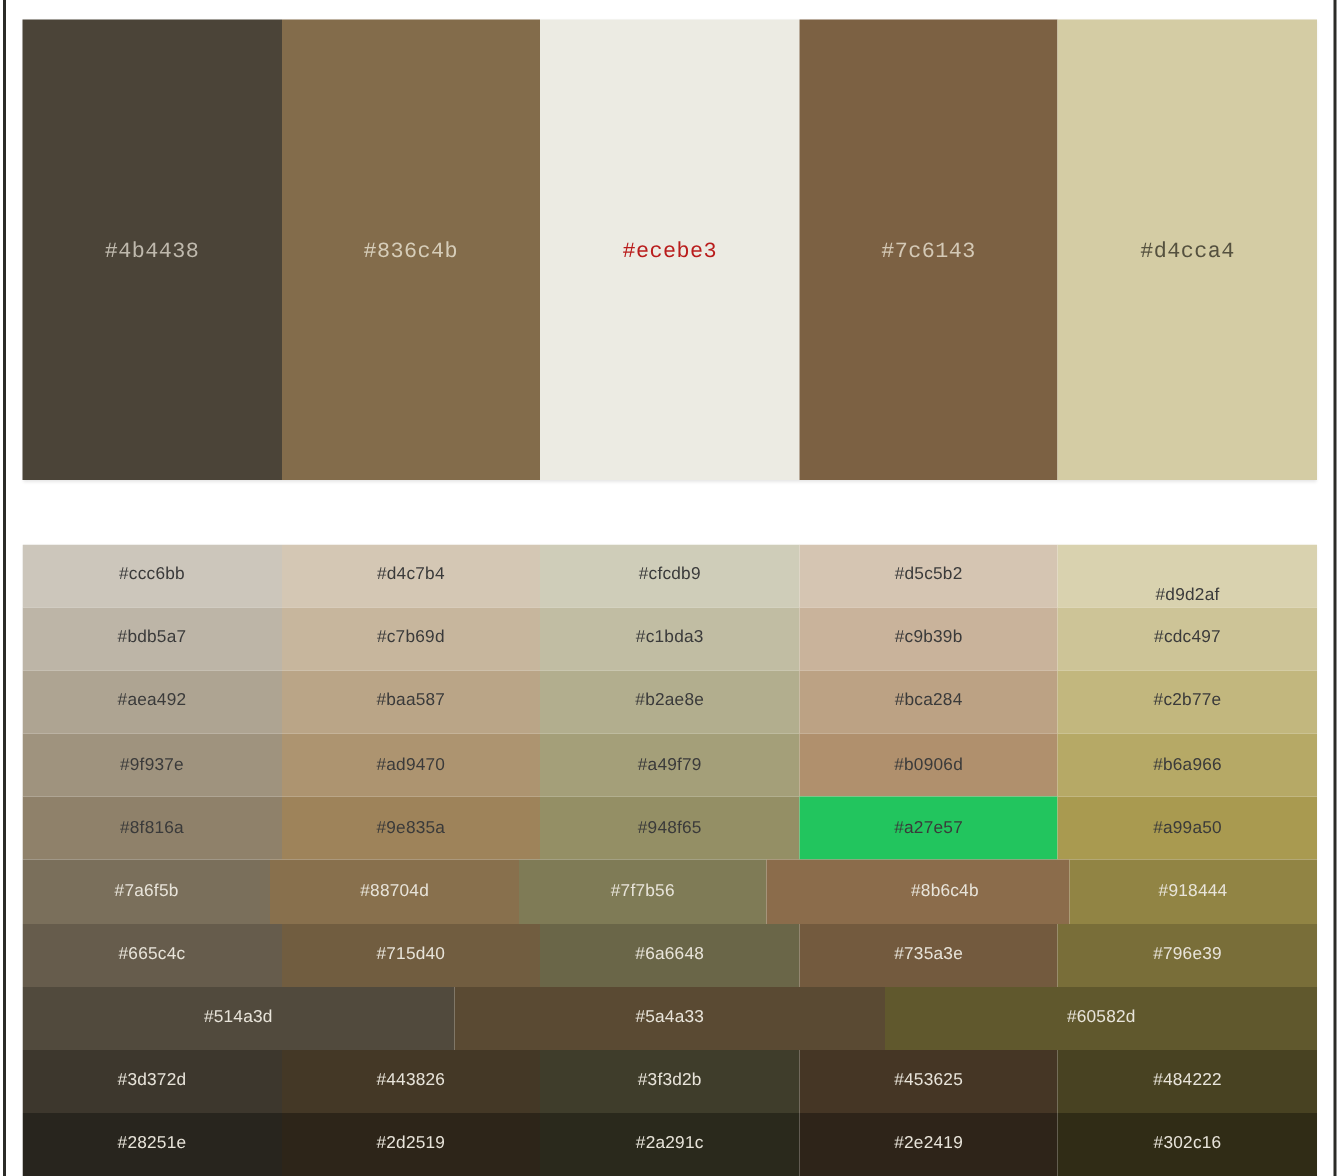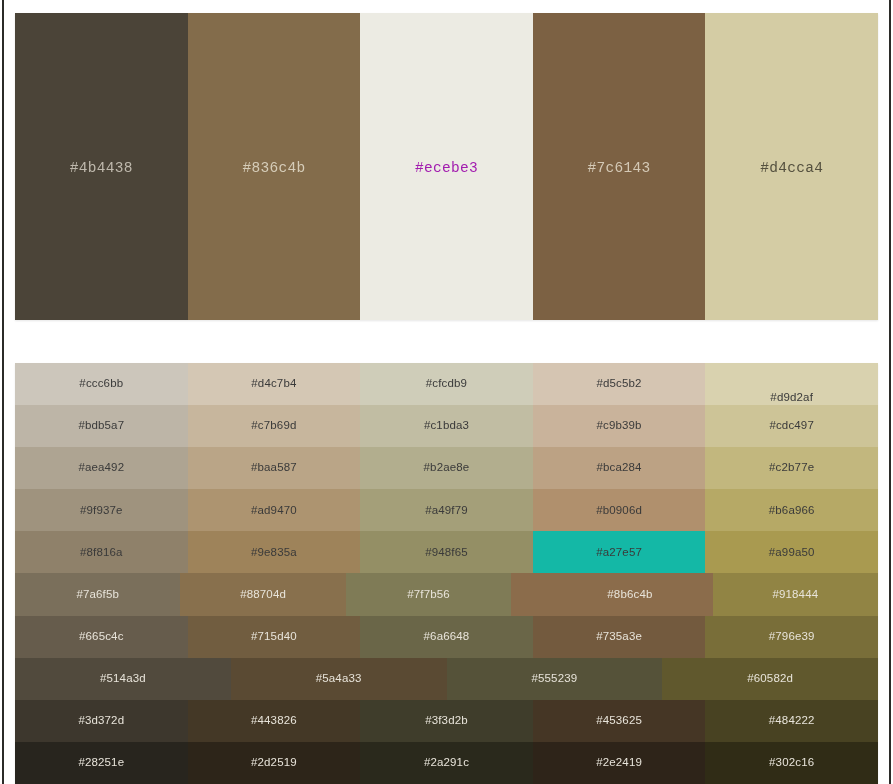--- a/index.html
+++ b/index.html
@@ -94,21 +94,21 @@
 <div class="edge-rule right"></div>
 
 <div class="palette-band" id="palette-band">
     <div class="palette-swatch" style="background: rgb(75, 68, 56);">
       <span class="palette-label" style="color: rgb(191, 185, 173);">#4b4438</span>
     </div>
     <div class="palette-swatch" style="background: rgb(131, 108, 75);">
       <span class="palette-label" style="color: rgb(214, 205, 185);">#836c4b</span>
     </div>
     <div class="palette-swatch" style="background: rgb(236, 235, 227);">
-      <span class="palette-label" style="color: #a21caf;">#ecebe3</span>
+      <span class="palette-label" style="color: #b91c1c;">#ecebe3</span>
     </div>
     <div class="palette-swatch" style="background: rgb(124, 97, 67);">
       <span class="palette-label" style="color: rgb(212, 201, 182);">#7c6143</span>
     </div>
     <div class="palette-swatch" style="background: rgb(212, 204, 164);">
       <span class="palette-label" style="color: rgb(85, 81, 63);">#d4cca4</span>
     </div>
   </div>
 
 <div class="shade-grid" id="shade-grid">
@@ -183,21 +183,21 @@
     <div class="shade-row">
       <div class="shade-cell" style="background: rgb(143, 129, 106);">
         <span class="shade-label" style="color: rgb(58, 58, 58);">#8f816a</span>
       </div>
       <div class="shade-cell" style="background: rgb(158, 131, 90);">
         <span class="shade-label" style="color: rgb(58, 58, 58);">#9e835a</span>
       </div>
       <div class="shade-cell" style="background: rgb(148, 143, 101);">
         <span class="shade-label" style="color: rgb(58, 58, 58);">#948f65</span>
       </div>
-      <div class="shade-cell" style="background: #14b8a6;">
+      <div class="shade-cell" style="background: #22c55e;">
         <span class="shade-label" style="color: rgb(58, 58, 58);">#a27e57</span>
       </div>
       <div class="shade-cell" style="background: rgb(169, 154, 80);">
         <span class="shade-label" style="color: rgb(58, 58, 58);">#a99a50</span>
       </div>
     </div>
     <div class="shade-row">
       <div class="shade-cell" style="background: rgb(122, 111, 91);">
         <span class="shade-label" style="color: rgb(232, 228, 218);">#7a6f5b</span>
       </div>
@@ -231,23 +231,20 @@
         <span class="shade-label" style="color: rgb(232, 228, 218);">#796e39</span>
       </div>
     </div>
     <div class="shade-row">
       <div class="shade-cell" style="background: rgb(81, 74, 61);">
         <span class="shade-label" style="color: rgb(232, 228, 218);">#514a3d</span>
       </div>
       <div class="shade-cell" style="background: rgb(90, 74, 51);">
         <span class="shade-label" style="color: rgb(232, 228, 218);">#5a4a33</span>
       </div>
-      <div class="shade-cell" style="background: rgb(85, 82, 57);">
-        <span class="shade-label" style="color: rgb(232, 228, 218);">#555239</span>
-      </div>
       <div class="shade-cell" style="background: rgb(96, 88, 45);">
         <span class="shade-label" style="color: rgb(232, 228, 218);">#60582d</span>
       </div>
     </div>
     <div class="shade-row">
       <div class="shade-cell" style="background: rgb(61, 55, 45);">
         <span class="shade-label" style="color: rgb(232, 228, 218);">#3d372d</span>
       </div>
       <div class="shade-cell" style="background: rgb(68, 56, 38);">
         <span class="shade-label" style="color: rgb(232, 228, 218);">#443826</span>

